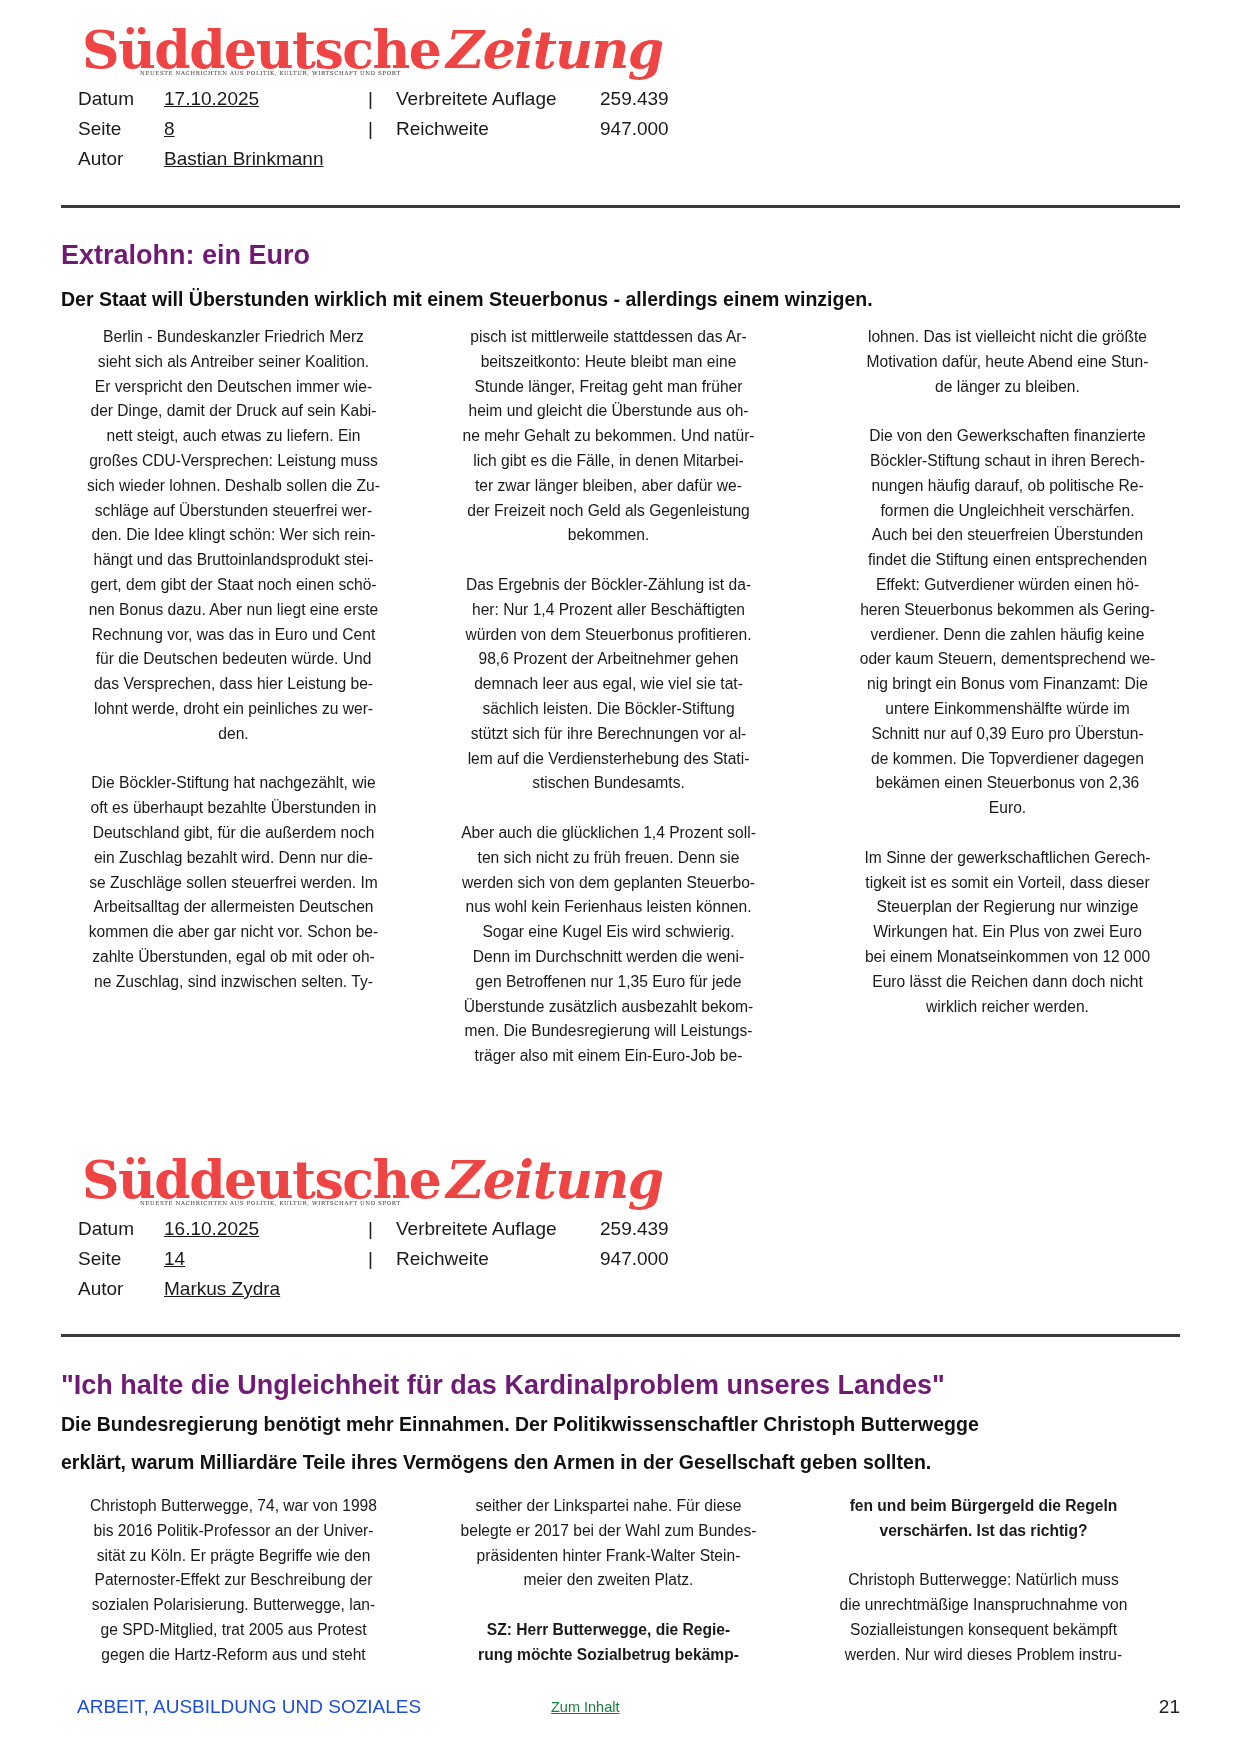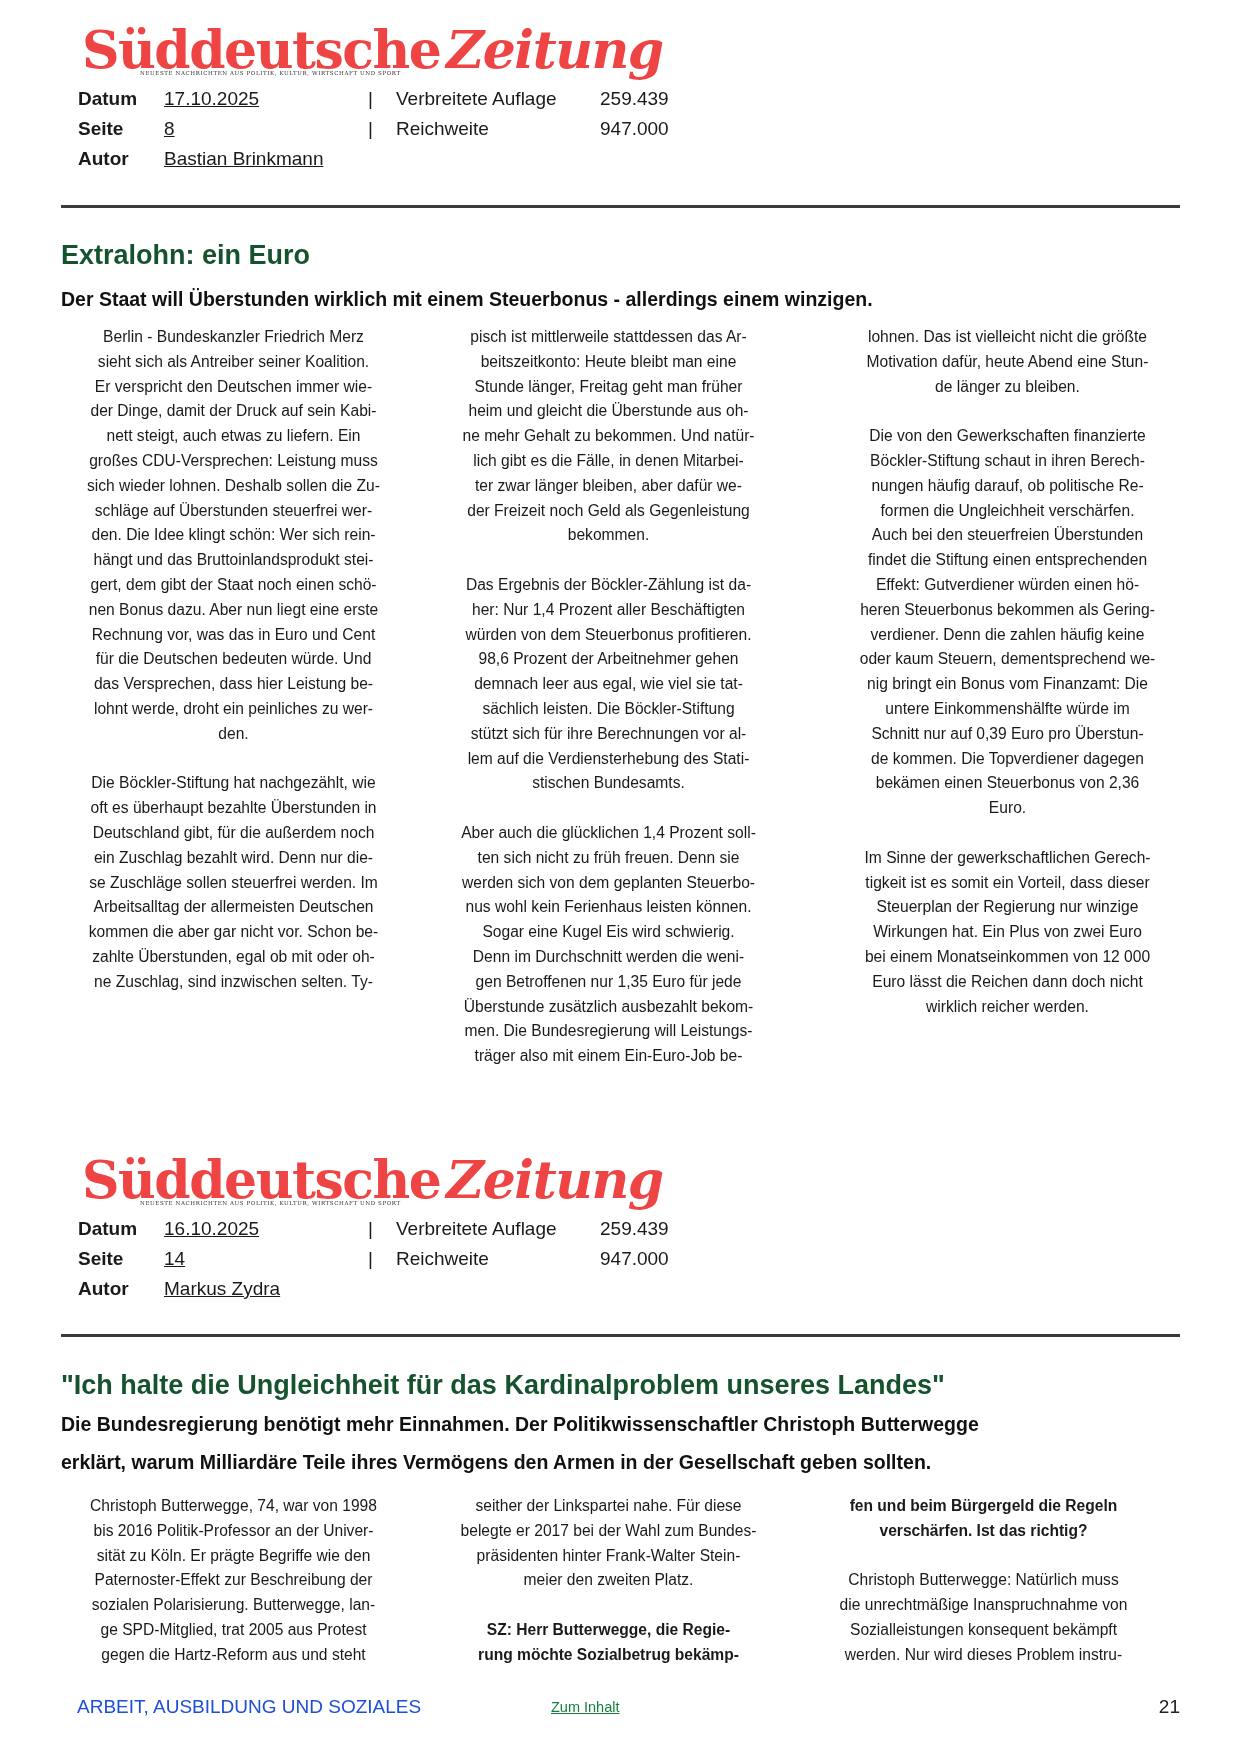--- a/index.html
+++ b/index.html
@@ -4,27 +4,27 @@
 <style>
   html, body { margin: 0; padding: 0; background: #ffffff; }
   body { width: 1240px; height: 1754px; position: relative; overflow: hidden; color: #1a1a1a; }
   .masthead { position: absolute; left: 60px; width: 1120px; }
   .logo { position: absolute; left: 22px; top: 0; font-family: "DejaVu Serif", serif; font-size: 52px; font-weight: bold; letter-spacing: -1.5px; color: #ef4444; line-height: 48px; white-space: nowrap; }
   .logo .z { font-style: italic; }
   .logo-sub { position: absolute; left: 80px; top: 44px; font-family: "DejaVu Serif", serif; font-size: 5.5px; letter-spacing: 0.6px; color: #333; text-transform: uppercase; white-space: nowrap; }
   .meta { position: absolute; left: 18px; top: 58px; font-family: "Liberation Sans", sans-serif; font-size: 19px; color: #1a1a1a; }
   .meta-row { position: relative; height: 30px; line-height: 30px; }
   .meta-row span { position: absolute; white-space: nowrap; }
-  .m-label { left: 0; font-weight: bold; }
+  .m-label { left: 0; }
   .m-val { left: 86px; text-decoration: underline; }
   .m-sep { left: 290px; }
   .m-label2 { left: 318px; }
   .m-val2 { left: 522px; }
   .rule { position: absolute; left: 61px; width: 1119px; height: 3px; background: #3a3a3a; }
-  .headline { position: absolute; left: 61px; font-family: "Liberation Sans", sans-serif; font-weight: bold; font-size: 27px; color: #14532d; white-space: nowrap; }
+  .headline { position: absolute; left: 61px; font-family: "Liberation Sans", sans-serif; font-weight: bold; font-size: 27px; color: #701a75; white-space: nowrap; }
   .subhead { position: absolute; left: 61px; font-family: "Liberation Sans", sans-serif; font-weight: bold; font-size: 19.5px; color: #111; line-height: 38px; width: 1120px; }
   .col { position: absolute; width: 345px; font-family: Liberation Sans, sans-serif; font-size: 15.6px; line-height: 24.8px; color: #1a1a1a; text-align: center; }
   .col p { margin: 0 0 24.8px 0; white-space: pre-line; }
   .col p.last { margin-bottom: 0; }
   .col p.bold { font-weight: bold; }
   .footer { position: absolute; top: 1696px; left: 77px; width: 1103px; font-family: "Liberation Sans", sans-serif; }
   .footer-section { position: absolute; left: 0; top: 0; font-size: 19px; color: #1d4ed8; white-space: nowrap; }
   .footer-link { position: absolute; left: 474px; top: 3px; font-size: 14.5px; color: #15803d; text-decoration: underline; white-space: nowrap; cursor: pointer; }
   .footer-page { position: absolute; right: 0; top: 0; font-size: 19px; color: #222; text-align: right; }
 </style>

